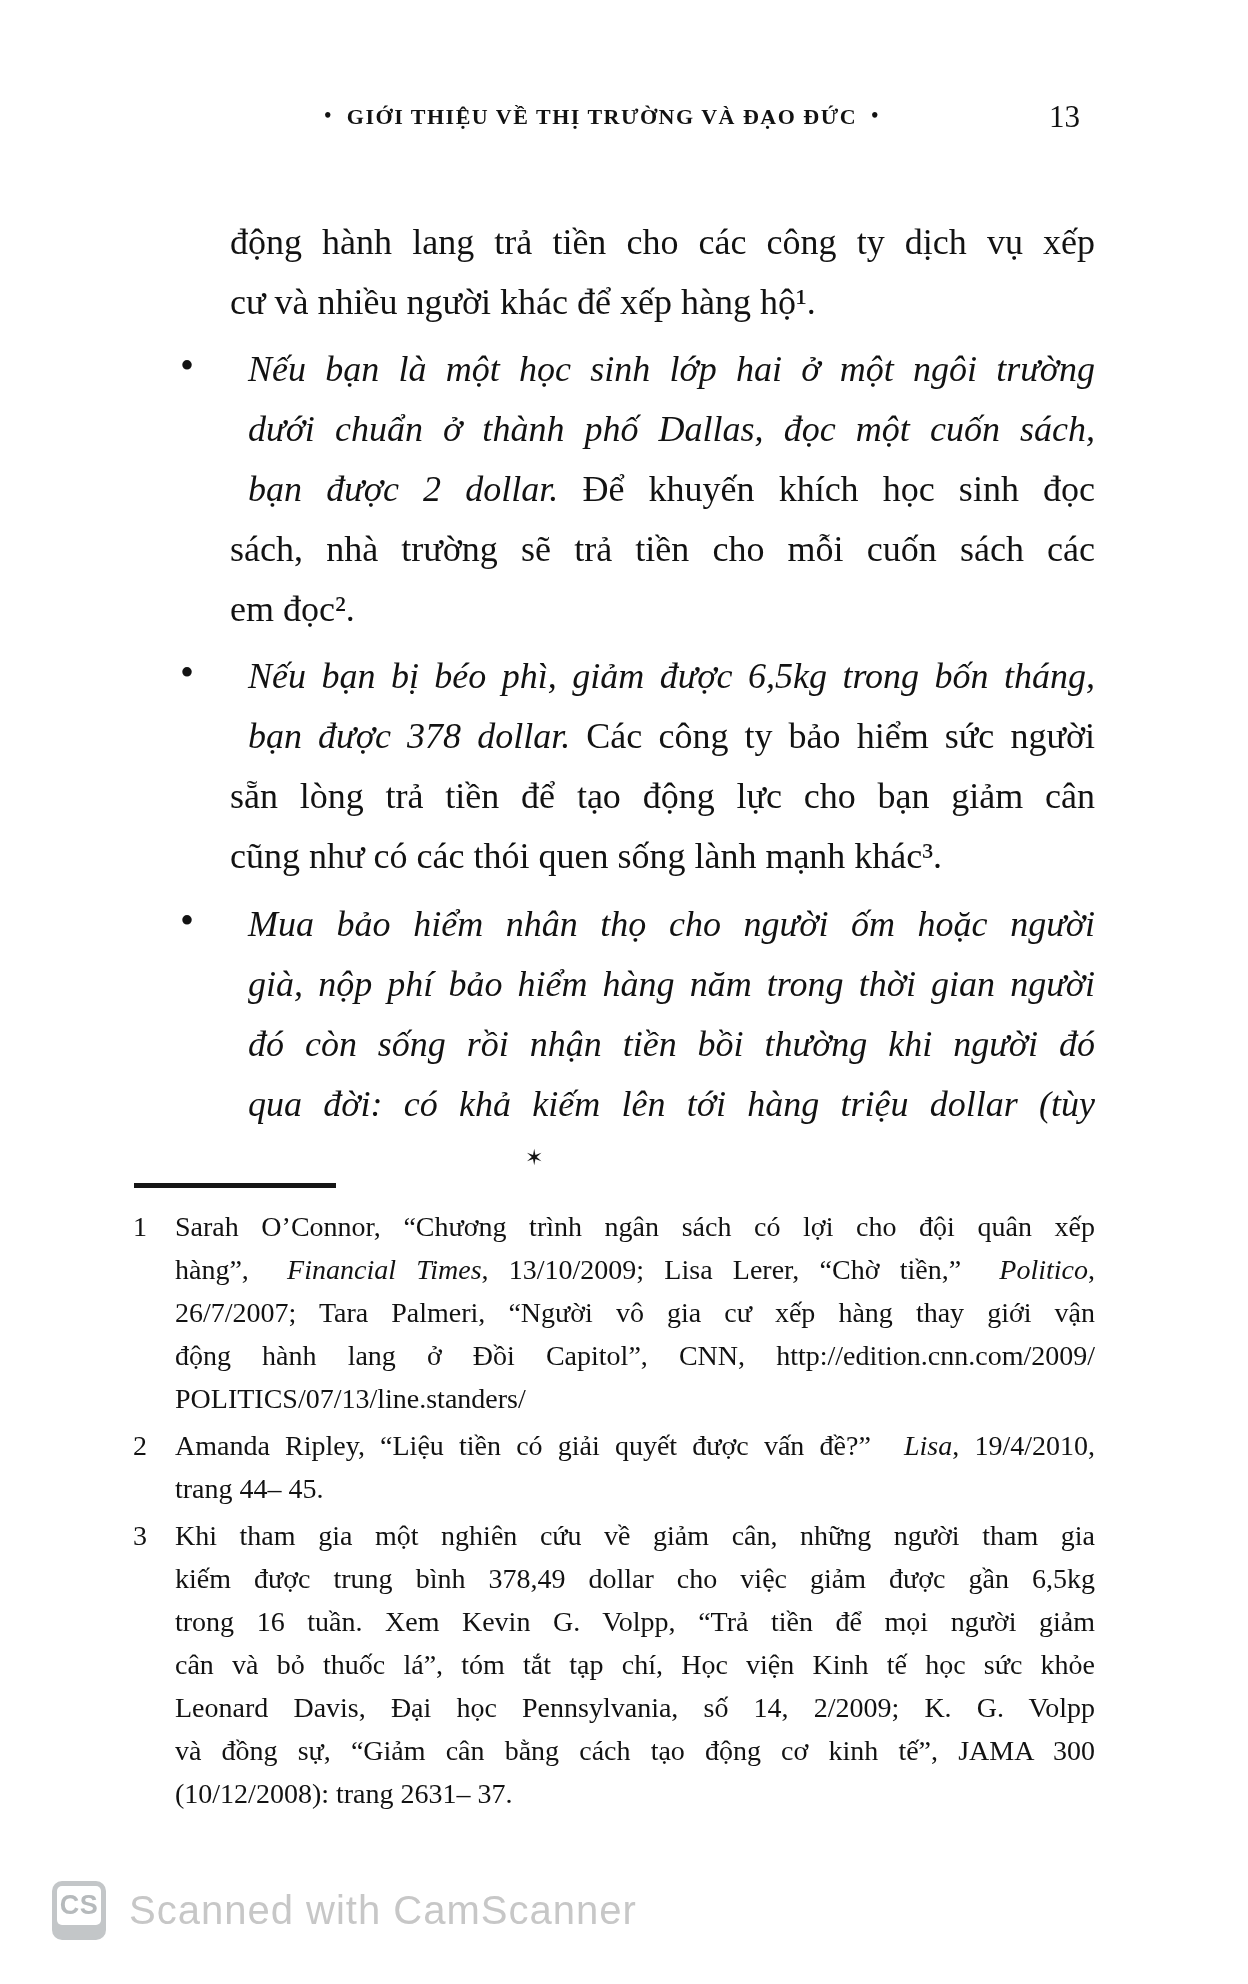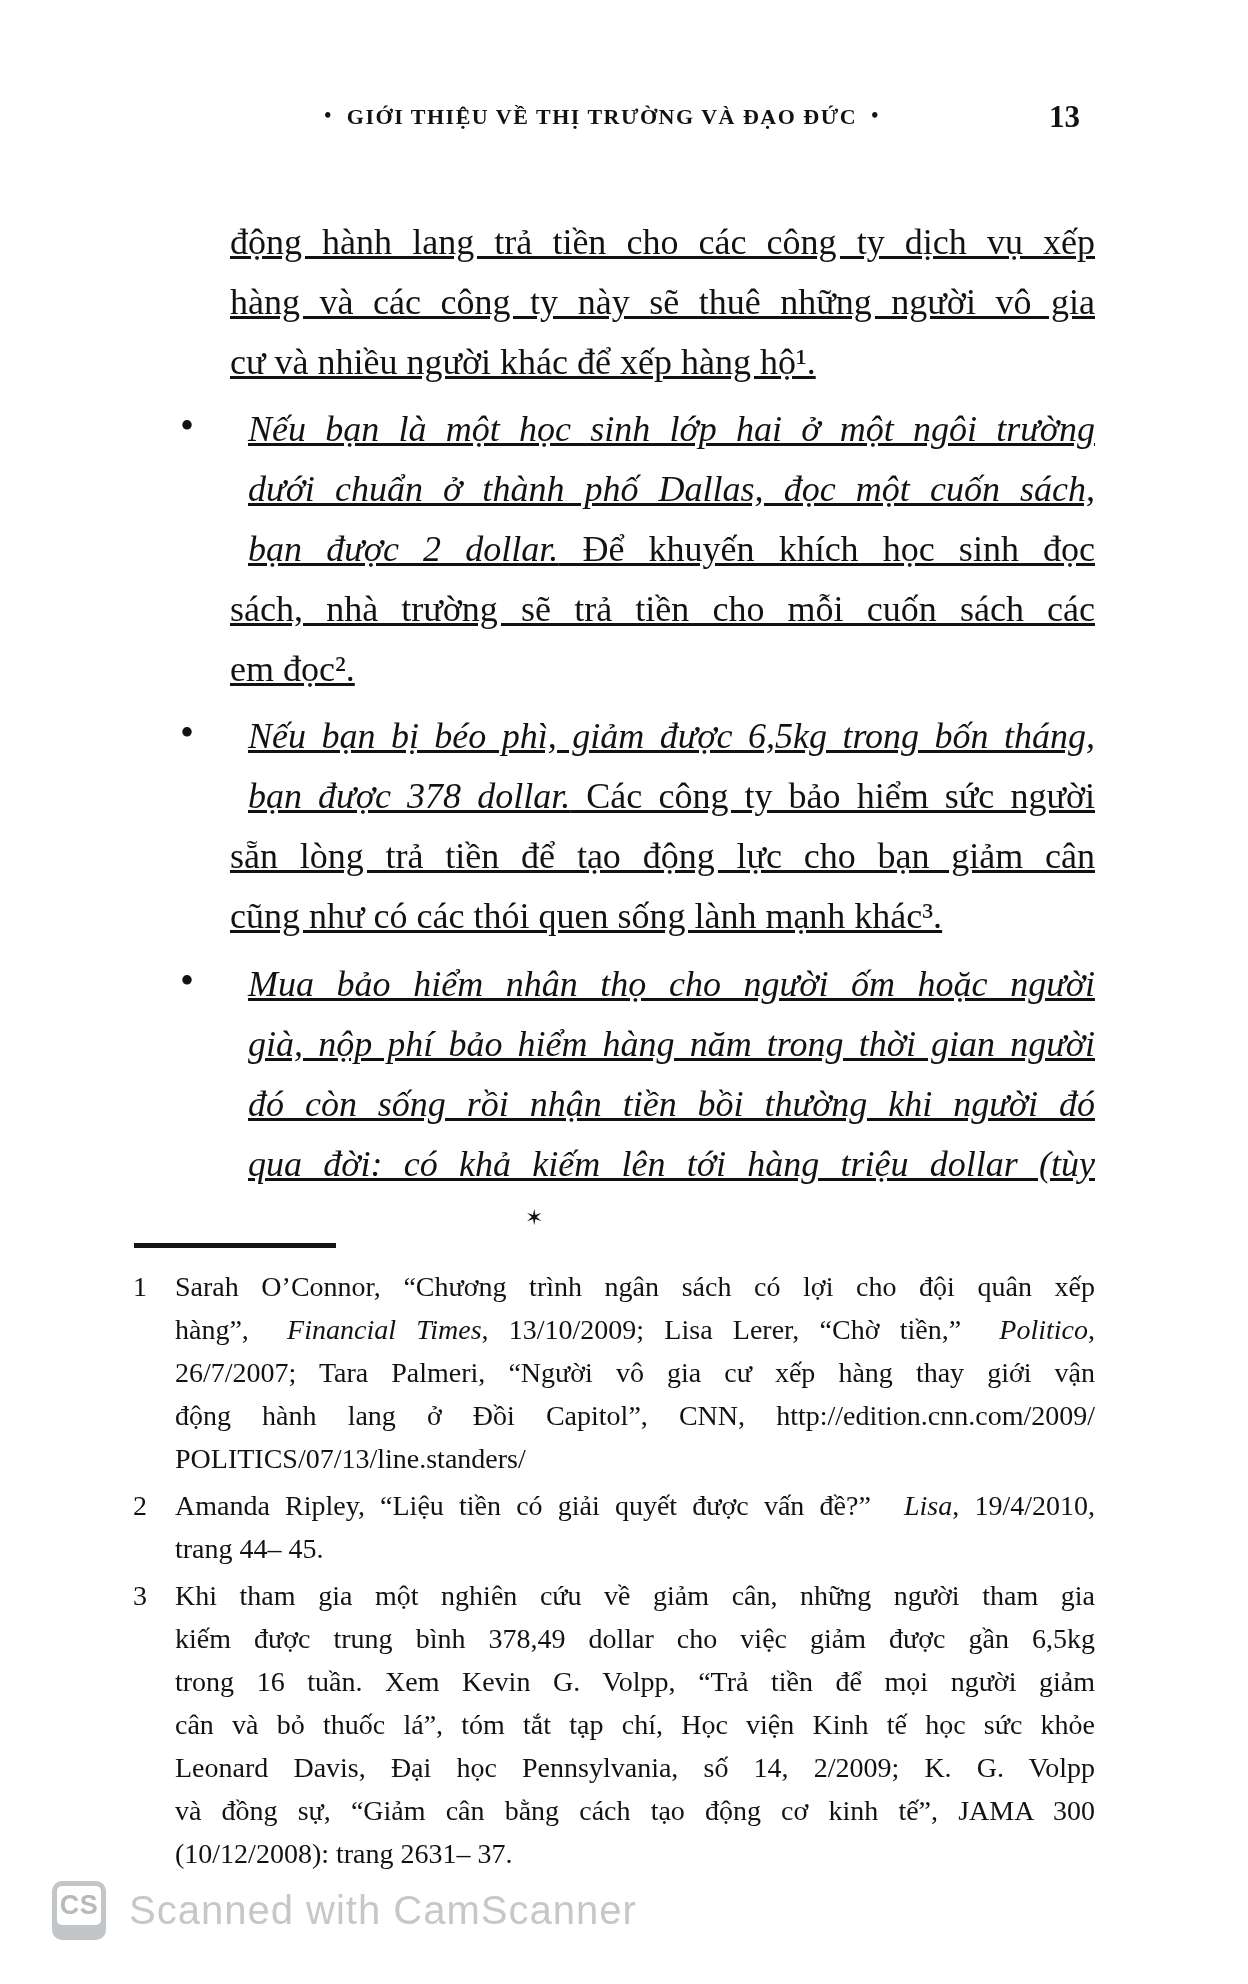--- a/index.html
+++ b/index.html
@@ -16,25 +16,25 @@
   }
 
   
   .header { position: absolute; top: 100px; left: 0; width: 100%; height: 34px; }
   .header-inner {
     width: 100%; text-align: center; transform: translateX(-22px);
     font-weight: bold; font-size: 22px; letter-spacing: 1.5px; line-height: 34px;
     white-space: nowrap;
   }
   .hdot { font-size: 20px; padding: 0 14px; position: relative; top: -2px; }
-  .page-number { position: absolute; right: 168px; top: 0; font-size: 31px; line-height: 34px; font-weight: 700; text-align: right; }
+  .page-number { position: absolute; right: 168px; top: 0; font-size: 31px; line-height: 34px; font-weight: 400; text-align: right; }
 
   
   .main { margin-left: 230px; width: 865px; padding-top: 212px; font-size: 36px; line-height: 60px; }
-  .bl { height: 60px; overflow: hidden; text-align: justify; text-decoration: underline; }
+  .bl { height: 60px; overflow: hidden; text-align: justify; }
   .jl { text-align-last: justify; }
   .ll { text-align: left; text-align-last: left; }
   .it { font-style: italic; margin-left: 18px; }
   .bullet { position: relative; }
   .mt7 { margin-top: 7px; }
   .mt8 { margin-top: 8px; }
   .marker { position: absolute; left: -50px; top: -3px; font-size: 40px; line-height: 60px; }
 
   .ornament { margin-top: 9px; margin-left: 295px; height: 30px; line-height: 30px; font-size: 22px; color: #141414; }
 
@@ -67,21 +67,20 @@
     <div class="header-inner">
       <span class="hdot">•</span><span>GIỚI THIỆU VỀ THỊ TRƯỜNG VÀ ĐẠO ĐỨC</span><span class="hdot">•</span>
     </div>
     <div class="page-number">13</div>
   </div>
 
   <div class="main">
 
     <div class="para">
       <div class="bl jl"><span>động hành lang trả tiền cho các công ty dịch vụ xếp</span></div>
-      <div class="bl jl"><span>hàng và các công ty này sẽ thuê những người vô gia</span></div>
       <div class="bl ll"><span>cư và nhiều người khác để xếp hàng hộ¹.</span></div>
     </div>
 
     <div class="bullet mt7">
       <span class="marker">•</span>
       <div class="bl jl"><span class="it">Nếu bạn là một học sinh lớp hai ở một ngôi trường</span></div>
       <div class="bl jl"><span class="it">dưới chuẩn ở thành phố Dallas, đọc một cuốn sách,</span></div>
       <div class="bl jl"><span class="it">bạn được 2 dollar.</span><span> Để khuyến khích học sinh đọc</span></div>
       <div class="bl jl"><span>sách, nhà trường sẽ trả tiền cho mỗi cuốn sách các</span></div>
       <div class="bl ll"><span>em đọc².</span></div>

